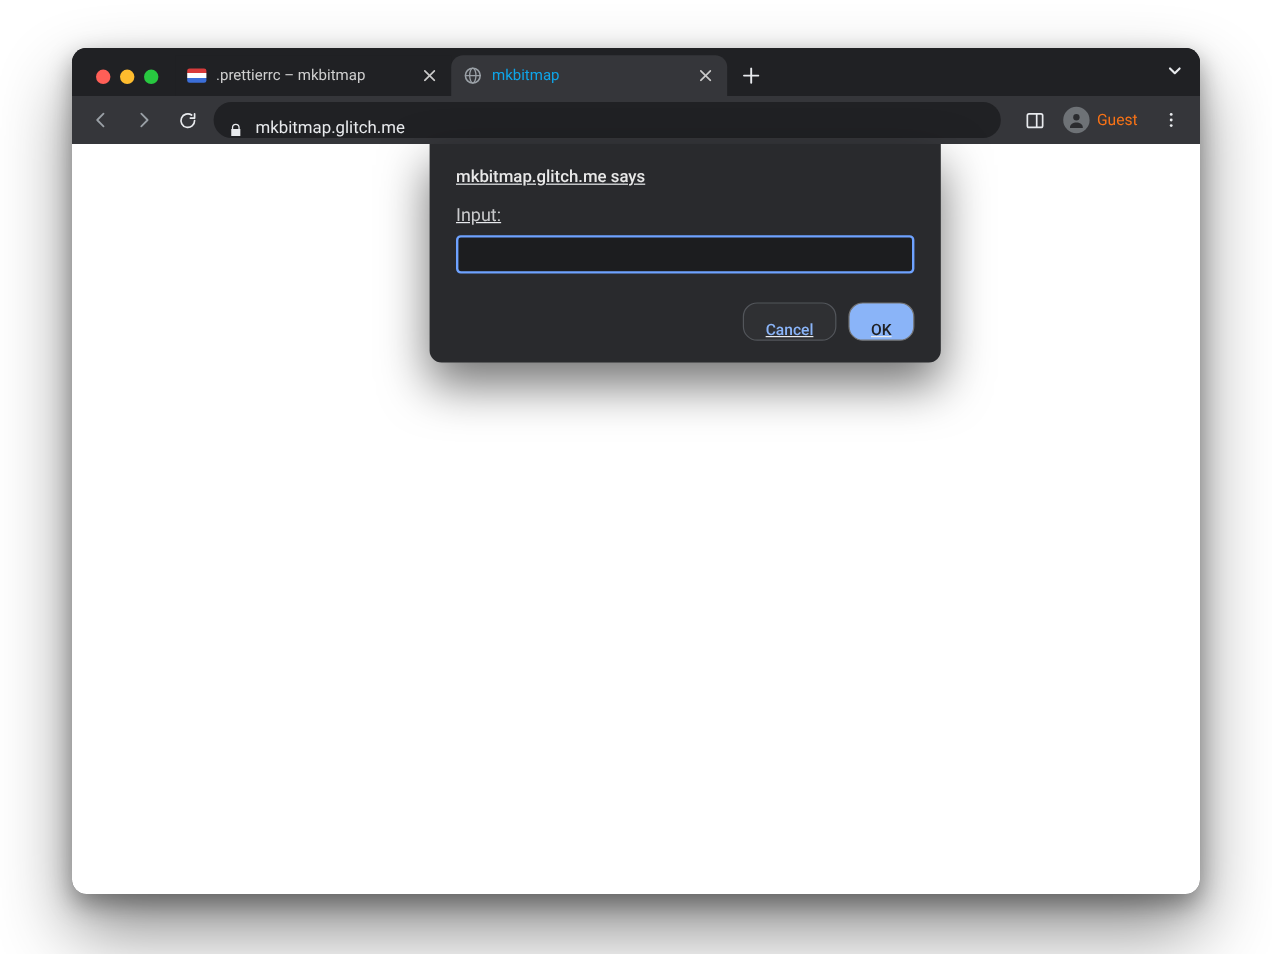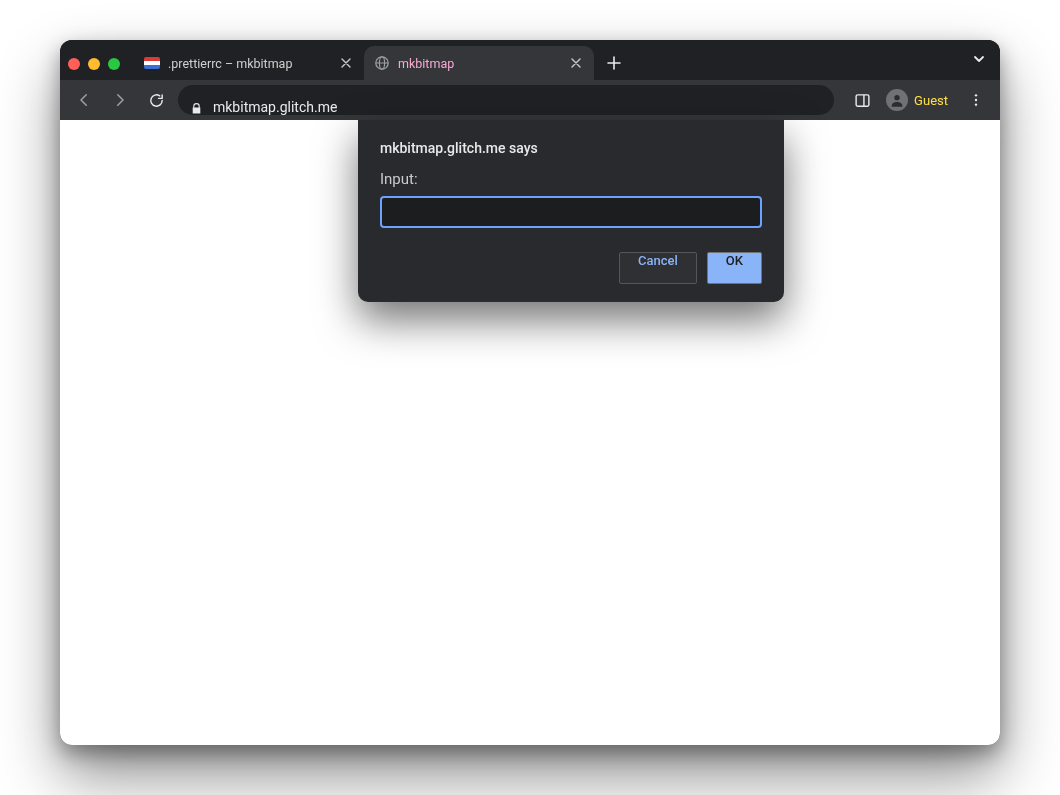--- a/index.html
+++ b/index.html
@@ -25,20 +25,21 @@
     overflow: hidden;
     background: #202124;
     box-shadow: 0 30px 60px rgba(0,0,0,0.45), 0 8px 20px rgba(0,0,0,0.35);
   }
   
   .tab-strip {
     height: 40px;
     background: #202124;
     display: flex;
     align-items: flex-end;
+    padding-left: 12px;
     position: relative;
   }
   .traffic-lights {
     display: flex;
     gap: 8px;
     align-items: center;
     padding: 0 8px 10px 8px;
   }
   .traffic-light {
     width: 12px; height: 12px; border-radius: 50%;
@@ -63,21 +64,21 @@
     position: relative;
     gap: 8px;
   }
   .tab.bg {
     background: #202124;
   }
   .tab.active {
     background: #35363a;
     border-top-left-radius: 10px;
     border-top-right-radius: 10px;
-    color: #f9a8d4;
+    color: #0ea5e9;
   }
   .tab .favicon {
     width: 16px; height: 16px; flex-shrink: 0;
     display: flex; align-items: center; justify-content: center;
   }
   .tab .title {
     flex: 1;
     white-space: nowrap; overflow: hidden; text-overflow: ellipsis;
   }
   .tab .close {
@@ -126,21 +127,21 @@
   }
   .omnibox .lock { color: #e8eaed; display:flex; }
   .toolbar-right {
     display:flex; align-items:center; gap:6px; margin-left: 6px;
   }
   .profile-chip {
     height: 28px;
     display:flex; align-items:center; gap:6px;
     padding: 0 8px 0 4px;
     border-radius: 14px;
-    color: #fde047;
+    color: #f97316;
     font-size: 13px;
   }
   .avatar-circle {
     width: 22px; height: 22px; border-radius: 50%;
     background: #6e7276;
     display:flex; align-items:center; justify-content:center;
   }
   
   .content {
     position: absolute;
@@ -151,20 +152,21 @@
   .prompt {
     position: absolute;
     top: 0;
     left: 298px;
     width: 426px;
     background: #292a2d;
     border-radius: 0 0 10px 10px;
     box-shadow: 0 18px 40px rgba(0,0,0,0.55);
     padding: 20px 22px 18px 22px;
     color: #e8eaed;
+    text-decoration: underline;
   }
   .prompt-title {
     font-size: 14px;
     font-weight: 500;
     color: #e8e8e8;
     margin-bottom: 14px;
   }
   .prompt-label {
     font-size: 15px;
     color: #c9cacc;
@@ -183,24 +185,24 @@
   }
   .prompt-actions {
     display:flex;
     justify-content:flex-end;
     gap: 10px;
     margin-top: 24px;
   }
   .btn {
     height: 32px;
     padding: 0 18px;
-    border-radius: 2px;
+    border-radius: 12px;
     font-size: 13px;
     font-weight: 500;
-    display:flex; align-items:flex-start; justify-content:center;
+    display:flex; align-items:flex-end; justify-content:center;
     cursor: pointer;
     user-select: none;
   }
   .btn-cancel {
     background: #2f3033;
     border: 1px solid #53565b;
     color: #8ab4f8;
   }
   .btn-ok {
     background: #8ab4f8;

